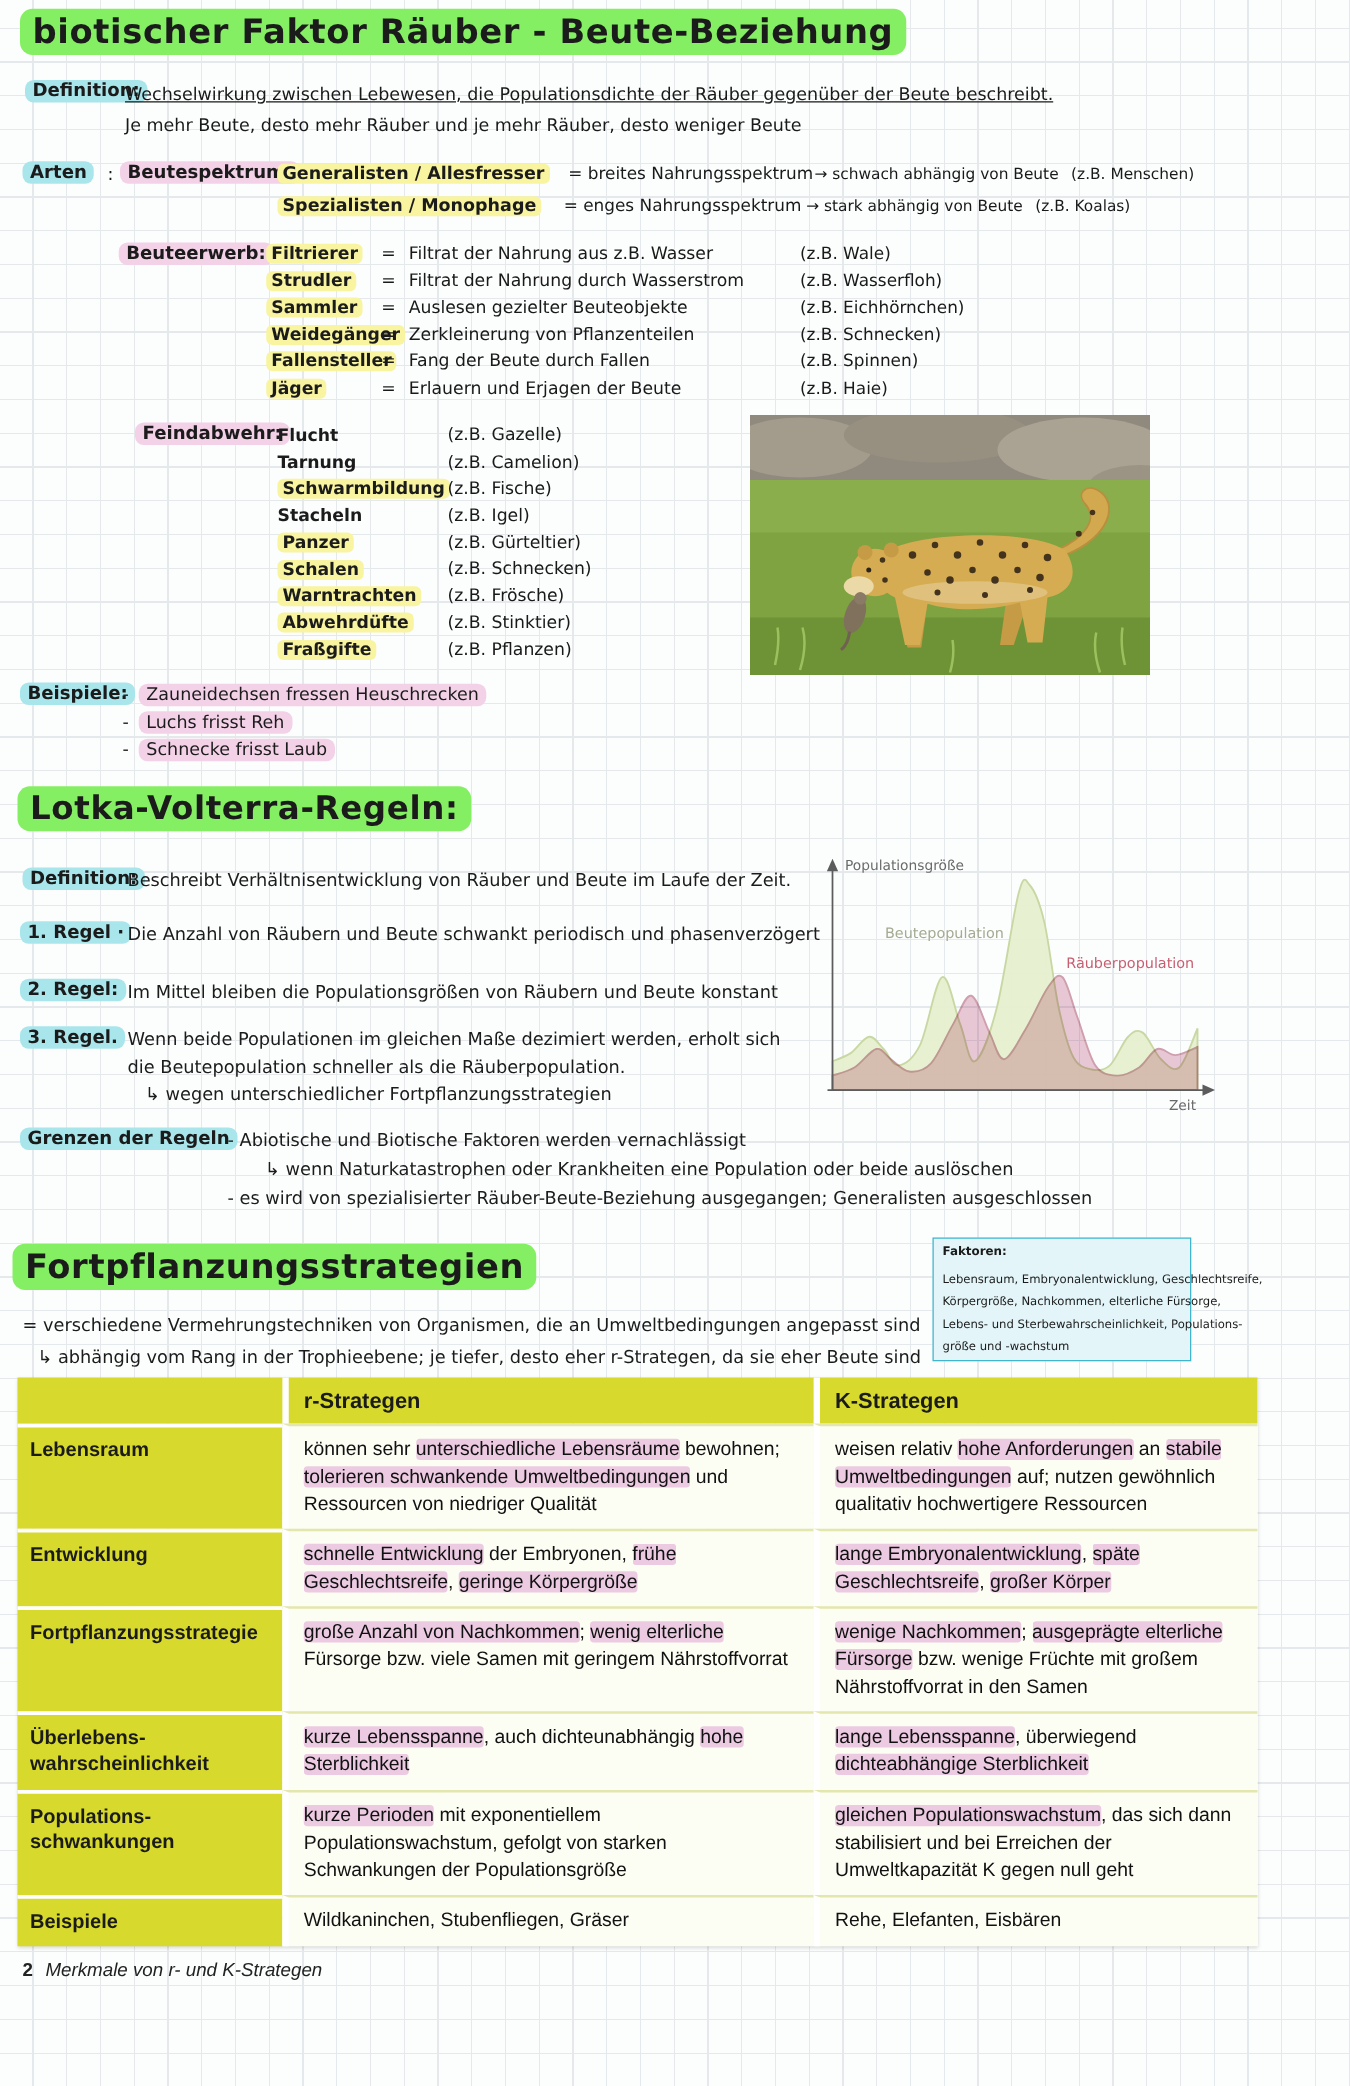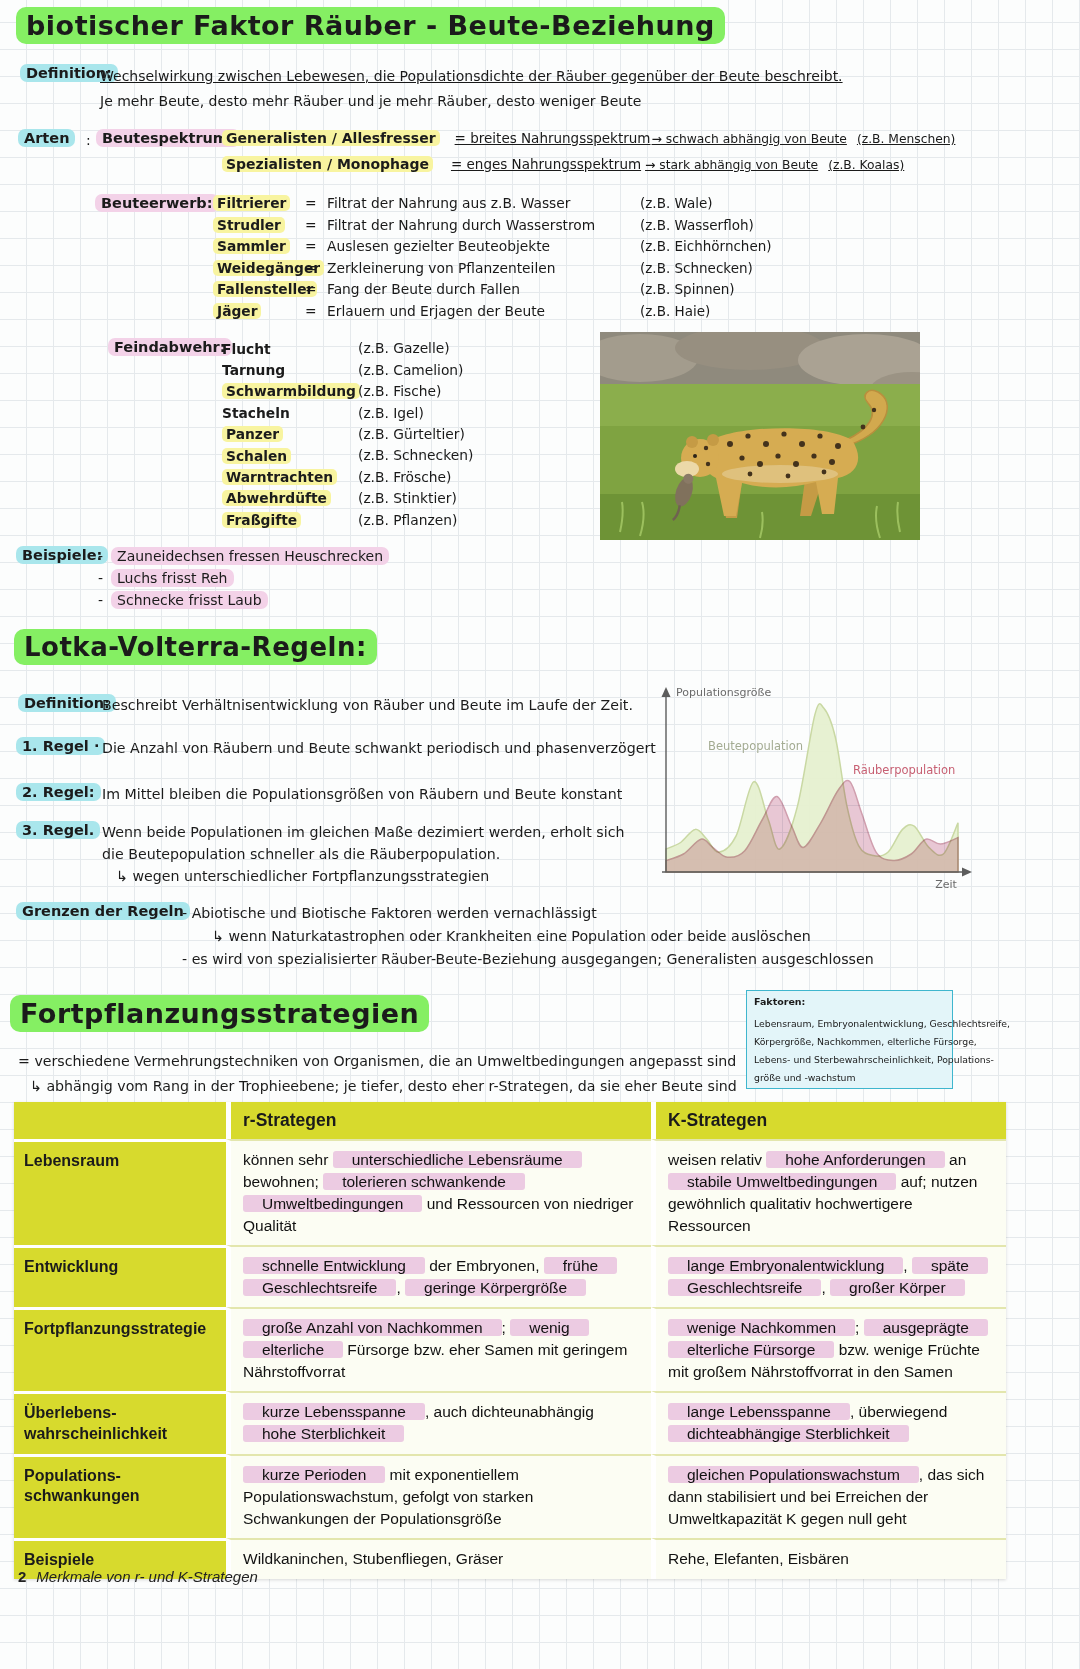--- a/index.html
+++ b/index.html
@@ -44,21 +44,21 @@
   .fbox .ft{font-size:9.5px;font-weight:700;margin-bottom:8px;}
   .fbox .fl{font-size:9.3px;line-height:1.95;white-space:nowrap;}
   
   .rk-table{width:992px;font-family:"Liberation Sans",sans-serif;box-shadow:0 1px 3px rgba(0,0,0,.15);}
   .t-grid{display:grid;grid-template-columns:212px 425px 355px;}
   .t-h{background:#d7da2d;font-weight:700;font-size:17.5px;padding:8px 12px;box-sizing:border-box;}
   .t-label{background:#d7da2d;font-weight:700;font-size:16px;padding:9px 10px;box-sizing:border-box;
            border-top:3px solid #fff;white-space:pre-line;line-height:1.3;}
   .t-cell{background:#fcfdf3;font-size:15.5px;line-height:1.42;padding:8px 12px;box-sizing:border-box;
           border-top:2px solid #e3e6ad;border-left:5px solid #fff;color:#111;}
-  .tpk{background:#eccbe2;border-radius:3px;padding:0 19px;box-decoration-break:clone;}
+  .tpk{background:#eccbe2;border-radius:3px;padding:0 0;box-decoration-break:clone;}
   .t-caption{font-family:"Liberation Sans",sans-serif;font-size:15px;margin-top:8px;color:#222;}
   .t-caption .num{font-weight:700;font-style:normal;margin-right:10px;}
   .t-caption .cap{font-style:italic;}
   svg text{font-family:"DejaVu Sans",sans-serif;}
   .axis{stroke:#5c5c5c;stroke-width:1.4;}
   .axlbl{font-size:11px;fill:#6a6a6a;}
   .leg{font-size:11.5px;}
 </style>
 </head>
 <body>
@@ -69,21 +69,21 @@
     <span class="hl-green title">biotischer Faktor Räuber - Beute-Beziehung</span>
   </div>
 
   <span class="abs lbl hl-cyan" style="left:20px;top:64px;">Definition:</span>
   <span class="abs hand" style="left:100px;top:67px;white-space:nowrap;text-decoration:underline;">Wechselwirkung zwischen Lebewesen, die Populationsdichte der Räuber gegenüber der Beute beschreibt.</span>
   <span class="abs hand" style="left:100px;top:92px;white-space:nowrap;">Je mehr Beute, desto mehr Räuber und je mehr Räuber, desto weniger Beute</span>
 
   <span class="abs lbl hl-cyan" style="left:18px;top:129px;">Arten</span>
   <span class="abs hand" style="left:86px;top:131px;">:</span>
   <span class="abs lbl hl-pink" style="left:96px;top:129px;">Beutespektrum:</span>
-  <div class="abs" style="left:222px;top:128px;text-decoration:underline;">
+  <div class="abs" style="left:222px;top:128px;">
 
       <div class="bspk-row">
         <span><span class="hl-yellow term" style="width:auto;">Generalisten / Allesfresser</span></span>
         <span style="width:14px;"></span>
         <span class="bdef hand">= breites Nahrungsspektrum</span>
         <span class="bdep hand">→ schwach abhängig von Beute</span>
         <span class="bex hand">(z.B. Menschen)</span>
       </div>
 
       <div class="bspk-row">
@@ -332,21 +332,21 @@
         </div>
 
         <div class="t-grid">
           <div class="t-label">Entwicklung</div>
           <div class="t-cell"><span class="tpk">schnelle Entwicklung</span><span> der Embryonen, </span><span class="tpk">frühe Geschlechtsreife</span><span>, </span><span class="tpk">geringe Körpergröße</span></div>
           <div class="t-cell"><span class="tpk">lange Embryonalentwicklung</span><span>, </span><span class="tpk">späte Geschlechtsreife</span><span>, </span><span class="tpk">großer Körper</span></div>
         </div>
 
         <div class="t-grid">
           <div class="t-label">Fortpflanzungsstrategie</div>
-          <div class="t-cell"><span class="tpk">große Anzahl von Nachkommen</span><span>; </span><span class="tpk">wenig elterliche</span><span> Fürsorge bzw. eher Samen mit geringem Nährstoffvorrat</span></div>
+          <div class="t-cell"><span class="tpk">große Anzahl von Nachkommen</span><span>; </span><span class="tpk">wenig elterliche</span><span> Fürsorge bzw. viele Samen mit geringem Nährstoffvorrat</span></div>
           <div class="t-cell"><span class="tpk">wenige Nachkommen</span><span>; </span><span class="tpk">ausgeprägte elterliche Fürsorge</span><span> bzw. wenige Früchte mit großem Nährstoffvorrat in den Samen</span></div>
         </div>
 
         <div class="t-grid">
           <div class="t-label">Überlebens-
 wahrscheinlichkeit</div>
           <div class="t-cell"><span class="tpk">kurze Lebensspanne</span><span>, auch dichteunabhängig </span><span class="tpk">hohe Sterblichkeit</span></div>
           <div class="t-cell"><span class="tpk">lange Lebensspanne</span><span>, überwiegend </span><span class="tpk">dichteabhängige Sterblichkeit</span></div>
         </div>
 

